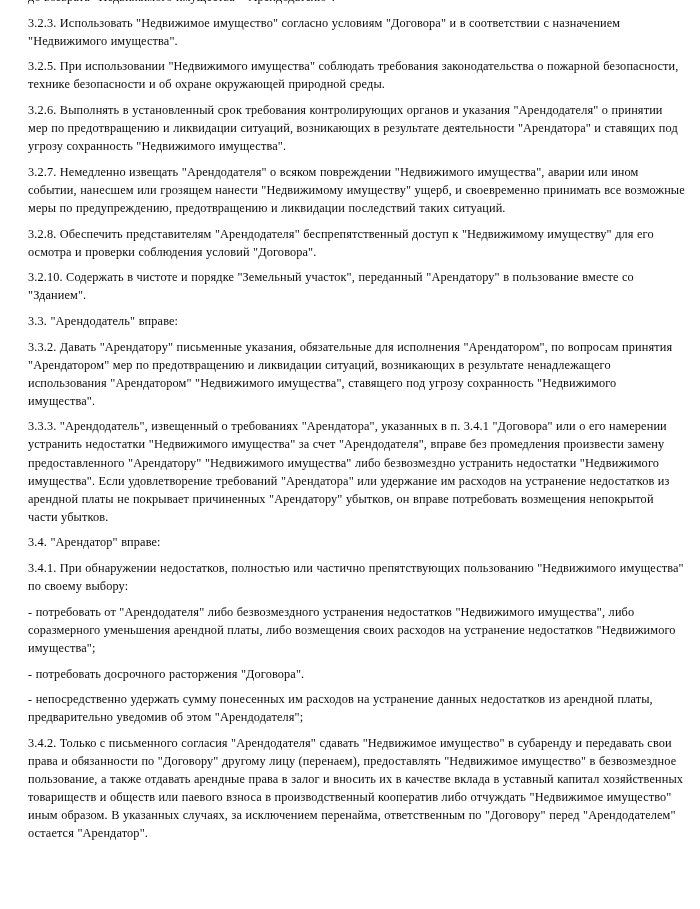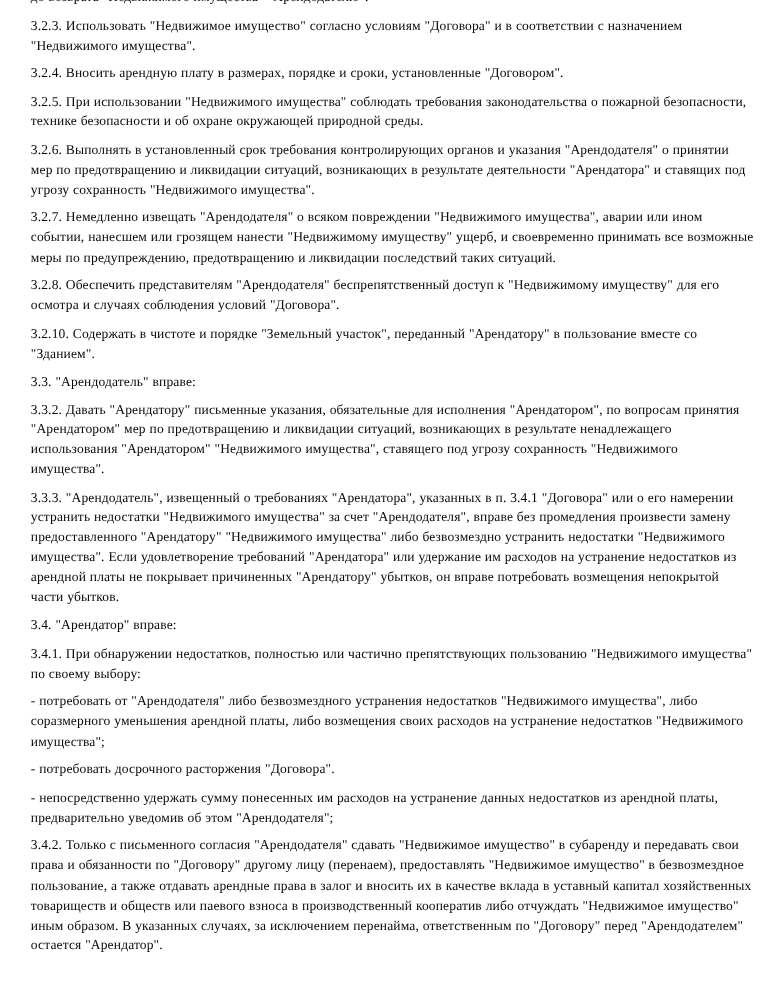--- a/index.html
+++ b/index.html
@@ -44,25 +44,24 @@
   }
 </style>
 </head>
 <body>
 
 <div id="page">
   <div id="doc">
 
     <p class="para clipped-top">до возврата "Недвижимого имущества" "Арендодателю".</p>
     <p class="para">3.2.3. Использовать "Недвижимое имущество" согласно условиям "Договора" и в соответствии с назначением "Недвижимого имущества".</p>
-    <p class="para">3.2.4. Вносить арендную плату в размерах, порядке и сроки, установленные "Договором".</p>
     <p class="para">3.2.5. При использовании "Недвижимого имущества" соблюдать требования законодательства о пожарной безопасности, технике безопасности и об охране окружающей природной среды.</p>
     <p class="para">3.2.6. Выполнять в установленный срок требования контролирующих органов и указания "Арендодателя" о принятии мер по предотвращению и ликвидации ситуаций, возникающих в результате деятельности "Арендатора" и ставящих под угрозу сохранность "Недвижимого имущества".</p>
     <p class="para">3.2.7. Немедленно извещать "Арендодателя" о всяком повреждении "Недвижимого имущества", аварии или ином событии, нанесшем или грозящем нанести "Недвижимому имуществу" ущерб, и своевременно принимать все возможные меры по предупреждению, предотвращению и ликвидации последствий таких ситуаций.</p>
-    <p class="para">3.2.8. Обеспечить представителям "Арендодателя" беспрепятственный доступ к "Недвижимому имуществу" для его осмотра и случаях соблюдения условий "Договора".</p>
+    <p class="para">3.2.8. Обеспечить представителям "Арендодателя" беспрепятственный доступ к "Недвижимому имуществу" для его осмотра и проверки соблюдения условий "Договора".</p>
     <p class="para">3.2.10. Содержать в чистоте и порядке "Земельный участок", переданный "Арендатору" в пользование вместе со "Зданием".</p>
     <p class="para">3.3. "Арендодатель" вправе:</p>
     <p class="para">3.3.2. Давать "Арендатору" письменные указания, обязательные для исполнения "Арендатором", по вопросам принятия "Арендатором" мер по предотвращению и ликвидации ситуаций, возникающих в результате ненадлежащего использования "Арендатором" "Недвижимого имущества", ставящего под угрозу сохранность "Недвижимого имущества".</p>
     <p class="para">3.3.3. "Арендодатель", извещенный о требованиях "Арендатора", указанных в п. 3.4.1 "Договора" или о его намерении устранить недостатки "Недвижимого имущества" за счет "Арендодателя", вправе без промедления произвести замену предоставленного "Арендатору" "Недвижимого имущества" либо безвозмездно устранить недостатки "Недвижимого имущества". Если удовлетворение требований "Арендатора" или удержание им расходов на устранение недостатков из арендной платы не покрывает причиненных "Арендатору" убытков, он вправе потребовать возмещения непокрытой части убытков.</p>
     <p class="para">3.4. "Арендатор" вправе:</p>
     <p class="para">3.4.1. При обнаружении недостатков, полностью или частично препятствующих пользованию "Недвижимого имущества" по своему выбору:</p>
     <p class="para">- потребовать от "Арендодателя" либо безвозмездного устранения недостатков "Недвижимого имущества", либо соразмерного уменьшения арендной платы, либо возмещения своих расходов на устранение недостатков "Недвижимого имущества";</p>
     <p class="para">- потребовать досрочного расторжения "Договора".</p>
     <p class="para">- непосредственно удержать сумму понесенных им расходов на устранение данных недостатков из арендной платы, предварительно уведомив об этом "Арендодателя";</p>
     <p class="para">3.4.2. Только с письменного согласия "Арендодателя" сдавать "Недвижимое имущество" в субаренду и передавать свои права и обязанности по "Договору" другому лицу (перенаем), предоставлять "Недвижимое имущество" в безвозмездное пользование, а также отдавать арендные права в залог и вносить их в качестве вклада в уставный капитал хозяйственных товариществ и обществ или паевого взноса в производственный кооператив либо отчуждать "Недвижимое имущество" иным образом. В указанных случаях, за исключением перенайма, ответственным по "Договору" перед "Арендодателем" остается "Арендатор".</p>

